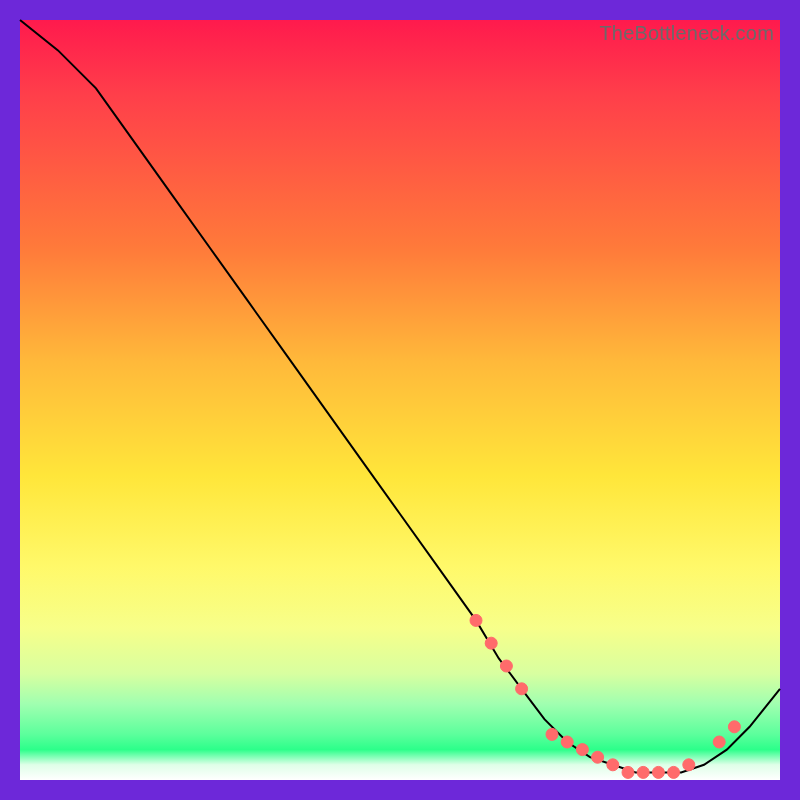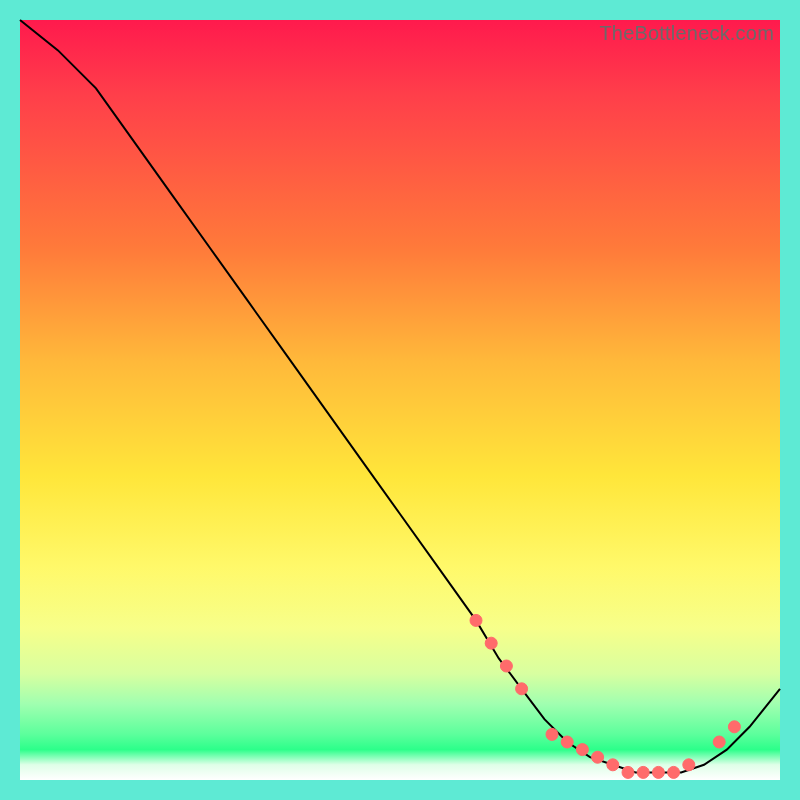--- a/index.html
+++ b/index.html
@@ -8,21 +8,21 @@
     width: 800px;
     height: 800px;
     background: #000;
     overflow: hidden;
     font-family: Arial, Helvetica, sans-serif;
   }
   .frame {
     position: relative;
     width: 800px;
     height: 800px;
-    background: #5eead4;
+    background: #6d28d9;
   }
   .plot {
     position: absolute;
     left: 20px;
     top: 20px;
     width: 760px;
     height: 760px;
     
     background: linear-gradient(
       to bottom,

